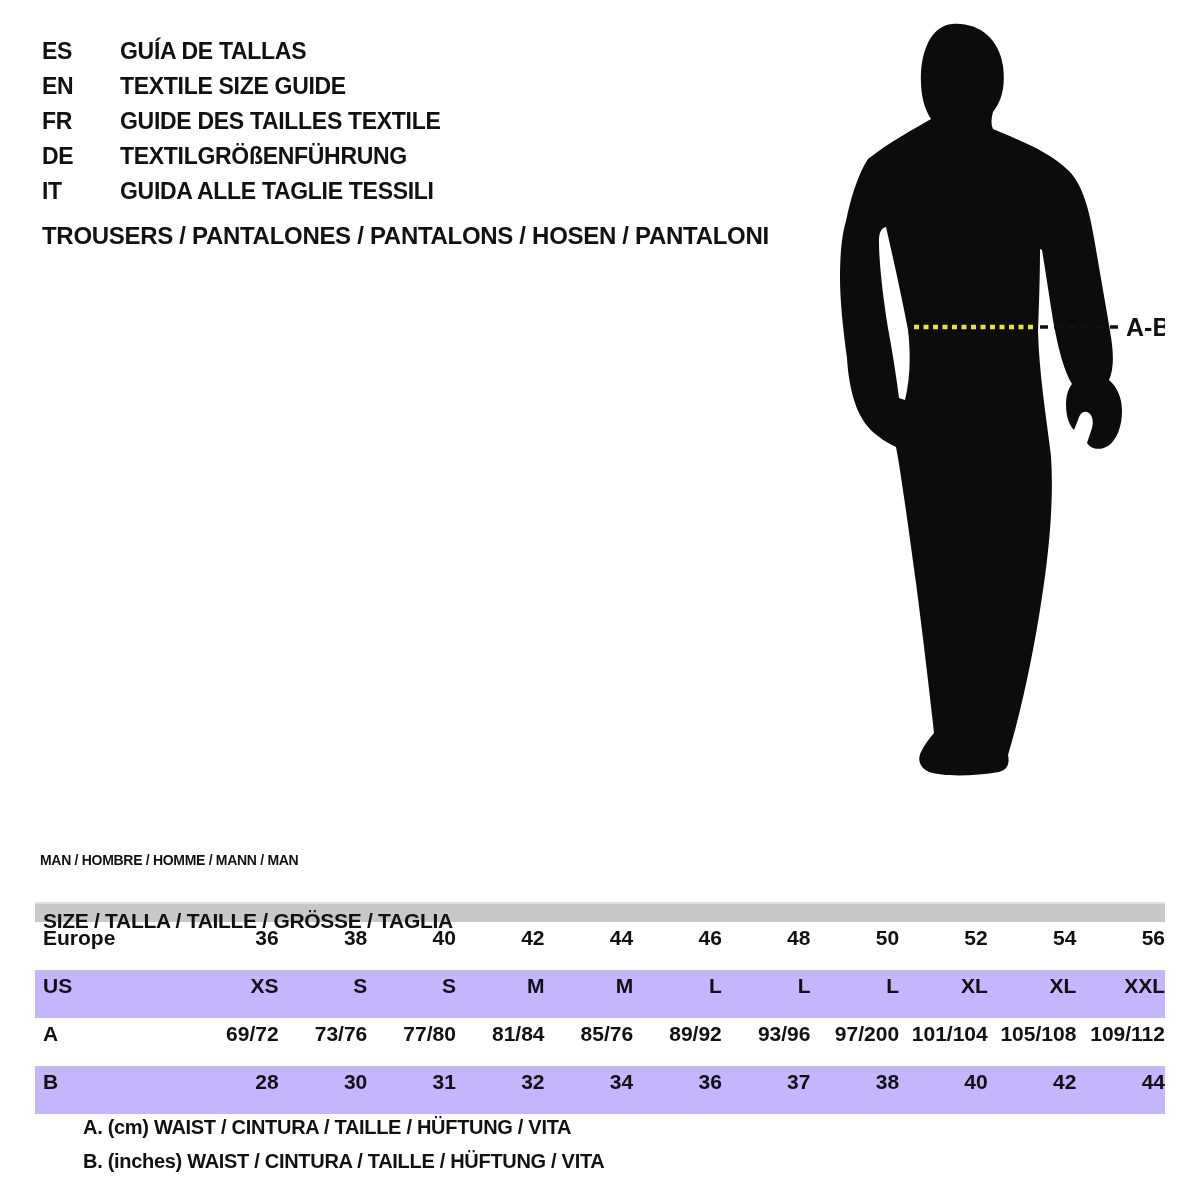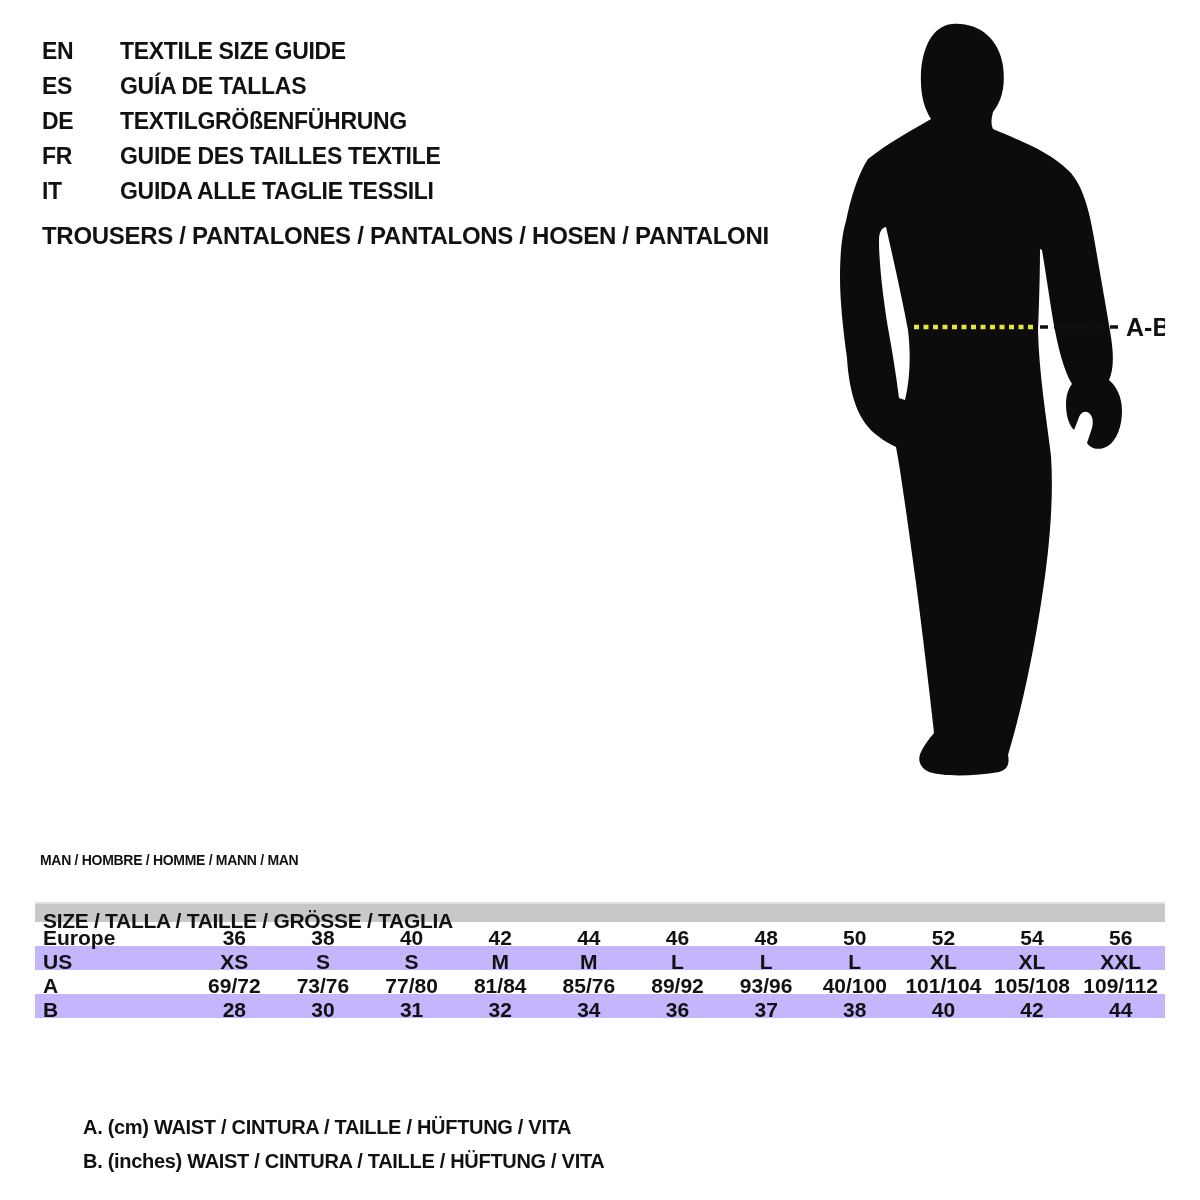--- a/index.html
+++ b/index.html
@@ -13,49 +13,49 @@
   
   .category-title{position:absolute;left:42px;top:222px;font-size:24px;letter-spacing:-0.3px;white-space:nowrap;}
   
   .figure-svg{position:absolute;left:815px;top:8px;width:350px;height:792px;}
   
   .section-man{position:absolute;left:40px;top:852px;font-size:14px;letter-spacing:-0.3px;white-space:nowrap;}
   
   .size-table{position:absolute;left:35px;top:902px;width:1130px;}
   .size-header{height:20px;line-height:33px;background:#c8c8c8;border-top:2px solid #dedede;
                padding-left:8px;font-size:21px;letter-spacing:-0.3px;box-sizing:border-box;}
-  .t-row{display:grid;grid-template-columns:155px repeat(11,1fr);height:24px;line-height:32px;font-size:21px;}
+  .t-row{display:grid;grid-template-columns:155px repeat(11,1fr);height:48px;line-height:32px;font-size:21px;}
   .t-row.alt{background:#c4b5fd;}
   .t-row .lbl{padding-left:8px;text-align:left;}
-  .t-row .val{text-align:center;}
+  .t-row .val{text-align:right;}
   
   .footnotes{position:absolute;left:40px;top:1110px;font-size:20px;line-height:34px;letter-spacing:-0.3px;margin-left:43px;}
   .footnote{white-space:nowrap;}
 </style>
 </head>
 <body>
 
 <div id="page">
 
   <div class="lang-block">
     <div class="lang-row">
+      <span class="lang-code">ES</span>
+      <span class="lang-label">GUÍA DE TALLAS</span>
+    </div>
+    <div class="lang-row">
       <span class="lang-code">EN</span>
       <span class="lang-label">TEXTILE SIZE GUIDE</span>
     </div>
     <div class="lang-row">
-      <span class="lang-code">ES</span>
-      <span class="lang-label">GUÍA DE TALLAS</span>
+      <span class="lang-code">FR</span>
+      <span class="lang-label">GUIDE DES TAILLES TEXTILE</span>
     </div>
     <div class="lang-row">
       <span class="lang-code">DE</span>
       <span class="lang-label">TEXTILGRÖßENFÜHRUNG</span>
-    </div>
-    <div class="lang-row">
-      <span class="lang-code">FR</span>
-      <span class="lang-label">GUIDE DES TAILLES TEXTILE</span>
     </div>
     <div class="lang-row">
       <span class="lang-code">IT</span>
       <span class="lang-label">GUIDA ALLE TAGLIE TESSILI</span>
     </div>
   </div>
 
   <div class="category-title">TROUSERS / PANTALONES / PANTALONS / HOSEN / PANTALONI</div>
 
   <svg class="figure-svg" viewBox="815 8 350 792" xmlns="http://www.w3.org/2000/svg">
@@ -151,21 +151,21 @@
 
     <div class="t-row">
       <span class="lbl">A</span>
       <span class="val">69/72</span>
       <span class="val">73/76</span>
       <span class="val">77/80</span>
       <span class="val">81/84</span>
       <span class="val">85/76</span>
       <span class="val">89/92</span>
       <span class="val">93/96</span>
-      <span class="val">40/100</span>
+      <span class="val">97/200</span>
       <span class="val">101/104</span>
       <span class="val">105/108</span>
       <span class="val">109/112</span>
     </div>
 
     <div class="t-row alt">
       <span class="lbl">B</span>
       <span class="val">28</span>
       <span class="val">30</span>
       <span class="val">31</span>

